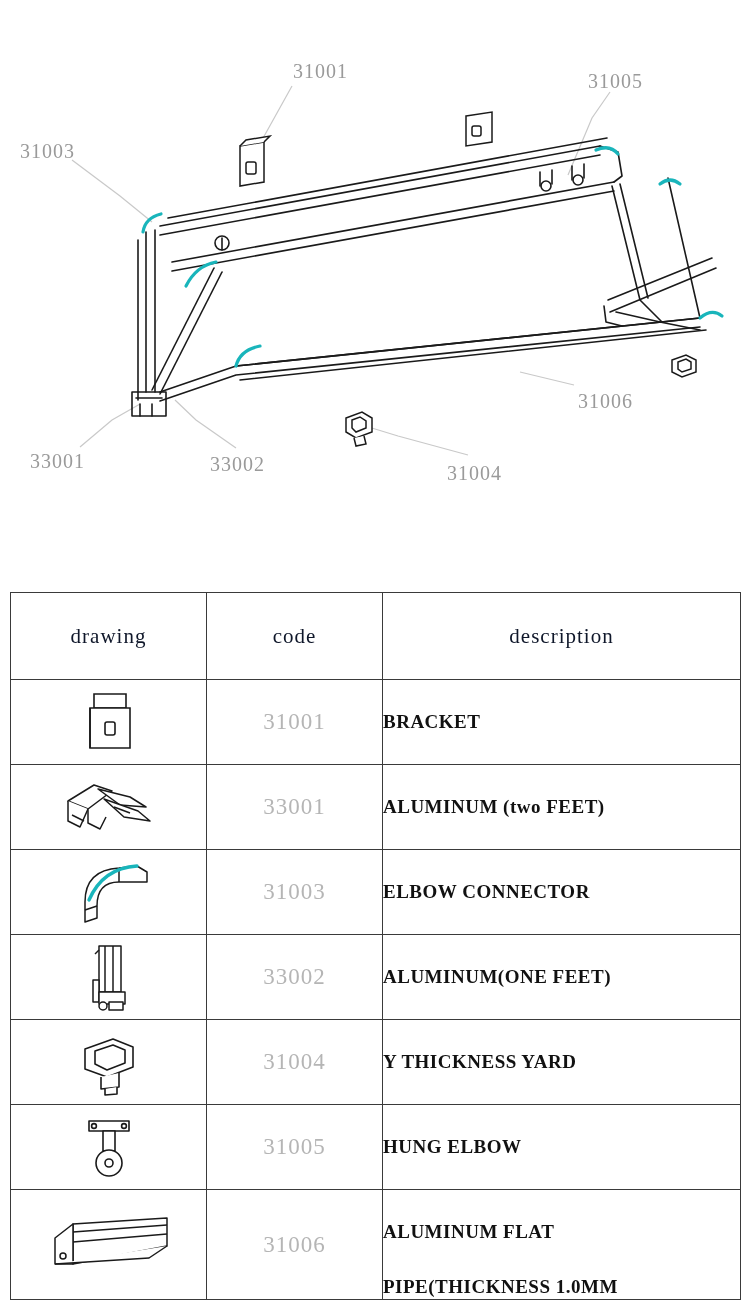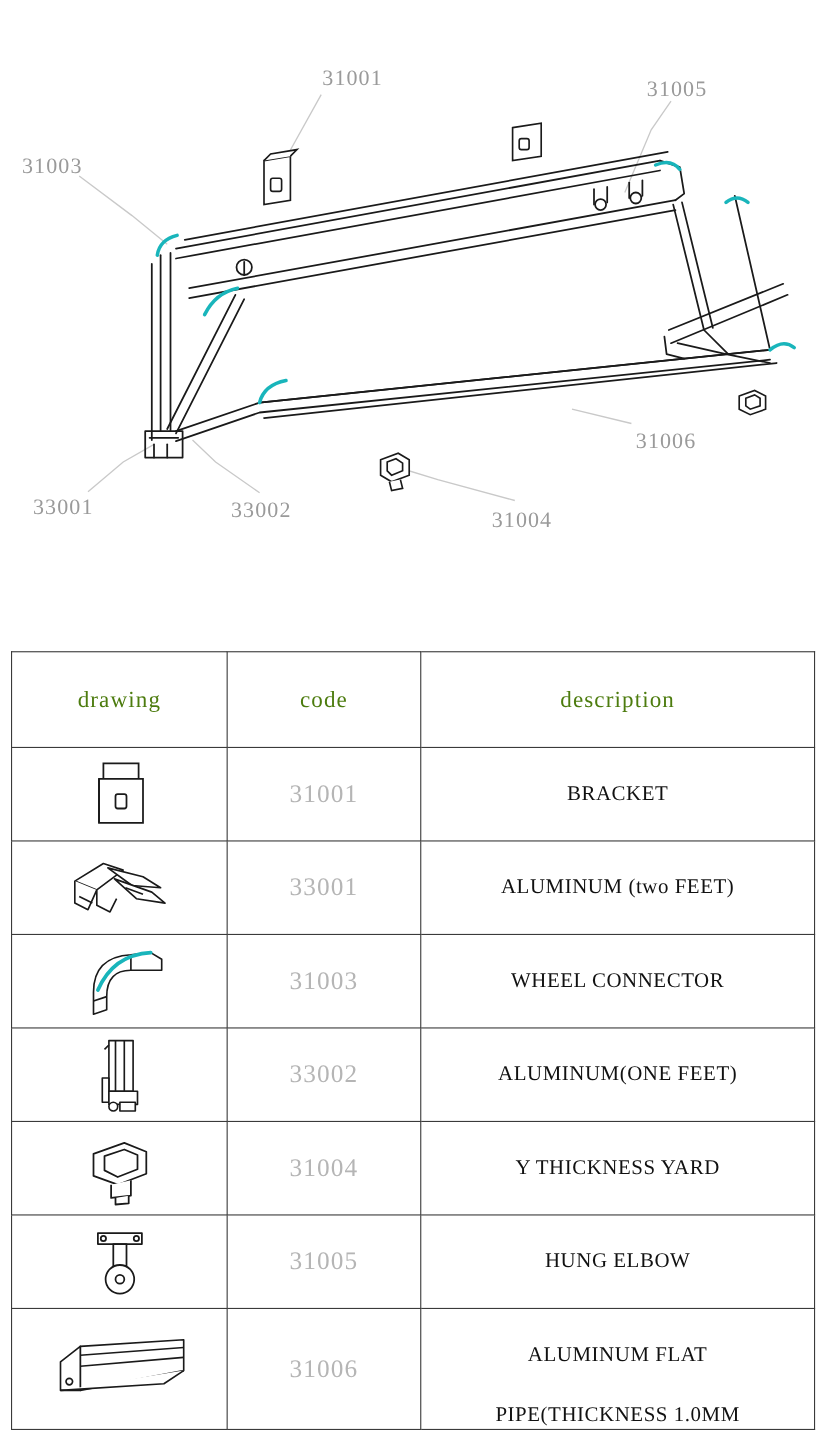--- a/index.html
+++ b/index.html
@@ -54,41 +54,42 @@
   }
   .col-draw { width: 196px; }
   .col-code { width: 176px; }
   .col-desc { width: 358px; }
 
   thead th {
     height: 86px;
     font-weight: normal;
     font-size: 21px;
     font-family: "Liberation Serif", serif;
-    color: #4d7c0f;
+    color: #0f172a;
     letter-spacing: 1px;
   }
   tbody tr { height: 84px; }
   td.cell-draw {
     text-align: center;
     height: 84px;
   }
   td.cell-code {
     text-align: center;
     font-size: 23px;
     color: #b5b5b5;
     letter-spacing: 1px;
   }
   td.cell-desc {
-    text-align: center;
+    text-align: left;
     font-size: 19px;
     color: #111;
     letter-spacing: 0.5px;
     line-height: 1.35;
     padding: 0 6px;
+    font-weight: bold;
   }
   .desc-two-line { display: block; margin-top: 29px; }
   .part-thumb {
     display: block;
     margin: 0 auto;
   }
 </style>
 </head>
 <body>
 
@@ -249,21 +250,21 @@
           <svg class="part-thumb" width="92" height="72" viewBox="0 0 92 72">
             <g fill="#ffffff" stroke="#1a1a1a" stroke-width="1.5" stroke-linejoin="round">
               <path d="M74 10 L84 16 L84 26 L56 26 Q34 26 34 50 L34 62 L22 66 L22 46 Q22 14 56 12 Z"></path>
               <path d="M34 50 L22 54"></path>
               <path d="M56 12 L56 26"></path>
             </g>
             <path d="M74 10 Q40 12 26 44" fill="none" stroke="#19b5bb" stroke-width="3.4" stroke-linecap="round"></path>
           </svg>
         </td>
         <td class="cell-code">31003</td>
-        <td class="cell-desc">WHEEL CONNECTOR</td>
+        <td class="cell-desc">ELBOW CONNECTOR</td>
       </tr>
 
       <tr>
         <td class="cell-draw">
           <svg class="part-thumb" width="88" height="74" viewBox="0 0 88 74">
             <g fill="#ffffff" stroke="#1a1a1a" stroke-width="1.5" stroke-linejoin="round">
               <path d="M34 6 L56 6 L56 52 L34 52 Z"></path>
               <path d="M40 6 L40 52"></path>
               <path d="M48 6 L48 52"></path>
               <path d="M30 14 L34 10"></path>

